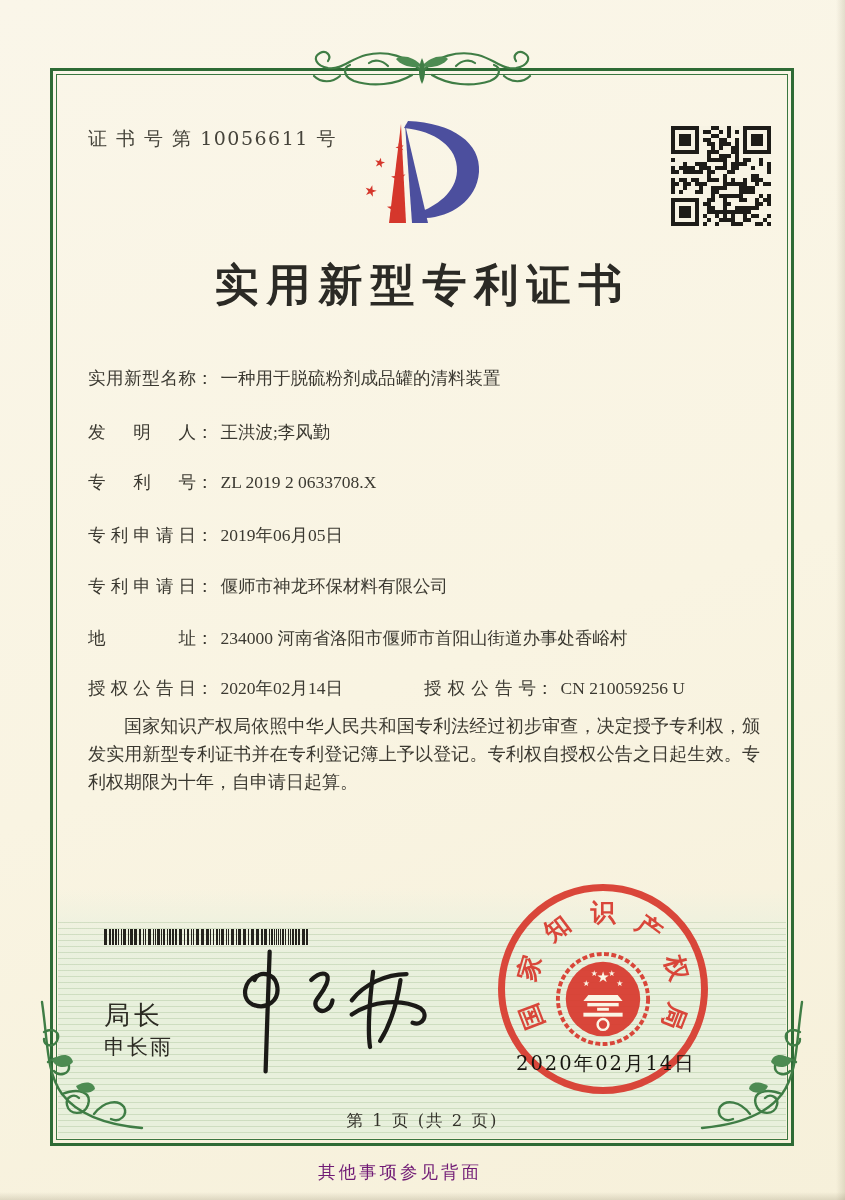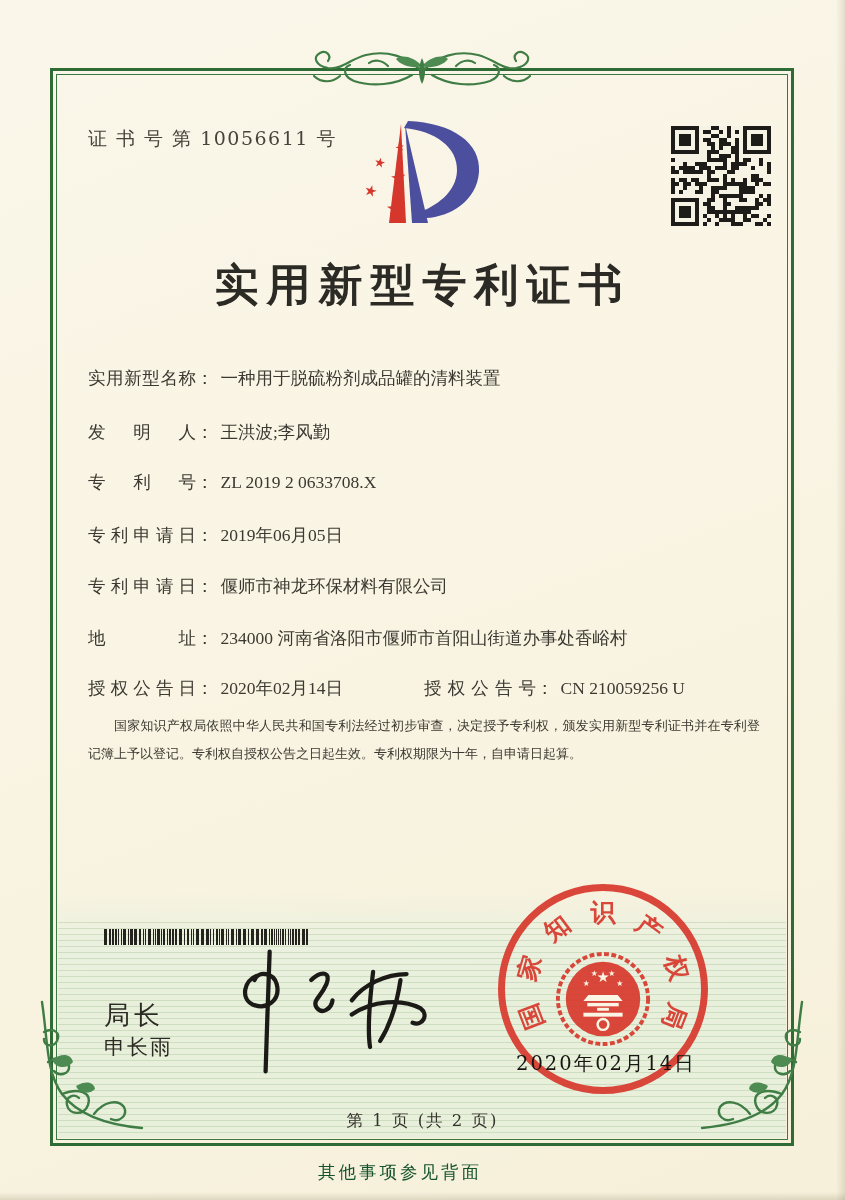--- a/index.html
+++ b/index.html
@@ -40,21 +40,21 @@
     font-size:44px;font-weight:bold;letter-spacing:8px;color:#2b2a25;}
 
   
   .row{position:absolute;left:88px;width:680px;font-size:17.5px;white-space:nowrap;font-family:Liberation Serif, serif;}
   .lbl{display:inline-block;width:108px;text-align:justify;text-align-last:justify;vertical-align:bottom;}
   .colon{display:inline-block;}
   .val{margin-left:7px;}
   .grant-no{position:absolute;left:336px;top:0;}
   .lbl2{display:inline-block;width:112px;text-align:justify;text-align-last:justify;vertical-align:bottom;}
 
-  .paras{position:absolute;left:88px;top:712px;width:672px;font-size:13px;
+  .paras{position:absolute;left:88px;top:712px;width:672px;font-size:18px;
     line-height:28px;text-align:justify;color:#3b3931;}
   .paras p{margin:0;text-indent:2em;}
 
   
   .barcode{position:absolute;left:104px;top:929px;width:214px;height:16px;font-size:0;}
   .barcode i{display:inline-block;height:100%;background:#24231d;vertical-align:top;}
   .signer-title{position:absolute;left:104px;top:998px;font-size:26px;color:#2c2b23;letter-spacing:4px;}
   .signer-name{position:absolute;left:104px;top:1033px;font-size:21px;color:#2c2b23;letter-spacing:2px;}
   .signature{position:absolute;left:222px;top:941px;width:218px;height:138px;}
   .signature svg{width:100%;height:100%;}
@@ -64,21 +64,21 @@
   .seal-char{position:absolute;left:50%;top:50%;width:28px;height:28px;margin:-14px 0 0 -14px;
     display:flex;align-items:center;justify-content:center;
     font-size:25px;font-weight:bold;color:#d83a2e;
     transform:rotate(var(--a)) translateY(-77px);}
   .emblem{position:absolute;left:56px;top:66px;width:98px;height:98px;}
   .seal-date{position:absolute;left:516px;top:1050px;font-size:19.5px;letter-spacing:2px;color:#16150f;z-index:5;}
 
   .page-info{position:absolute;left:0;top:1110px;width:845px;text-align:center;
     font-size:16.5px;letter-spacing:2px;color:#34332b;}
   .back-note{position:absolute;left:0;top:1160px;width:800px;text-align:center;
-    font-size:17.5px;letter-spacing:3px;color:#14532d;}
+    font-size:17.5px;letter-spacing:3px;color:#701a75;}
 </style>
 </head>
 <body>
 
 <div class="frame">
   <div class="guilloche"></div>
 </div>
 
 <div class="ornament orn-top">
   <svg viewBox="0 0 252 56">

